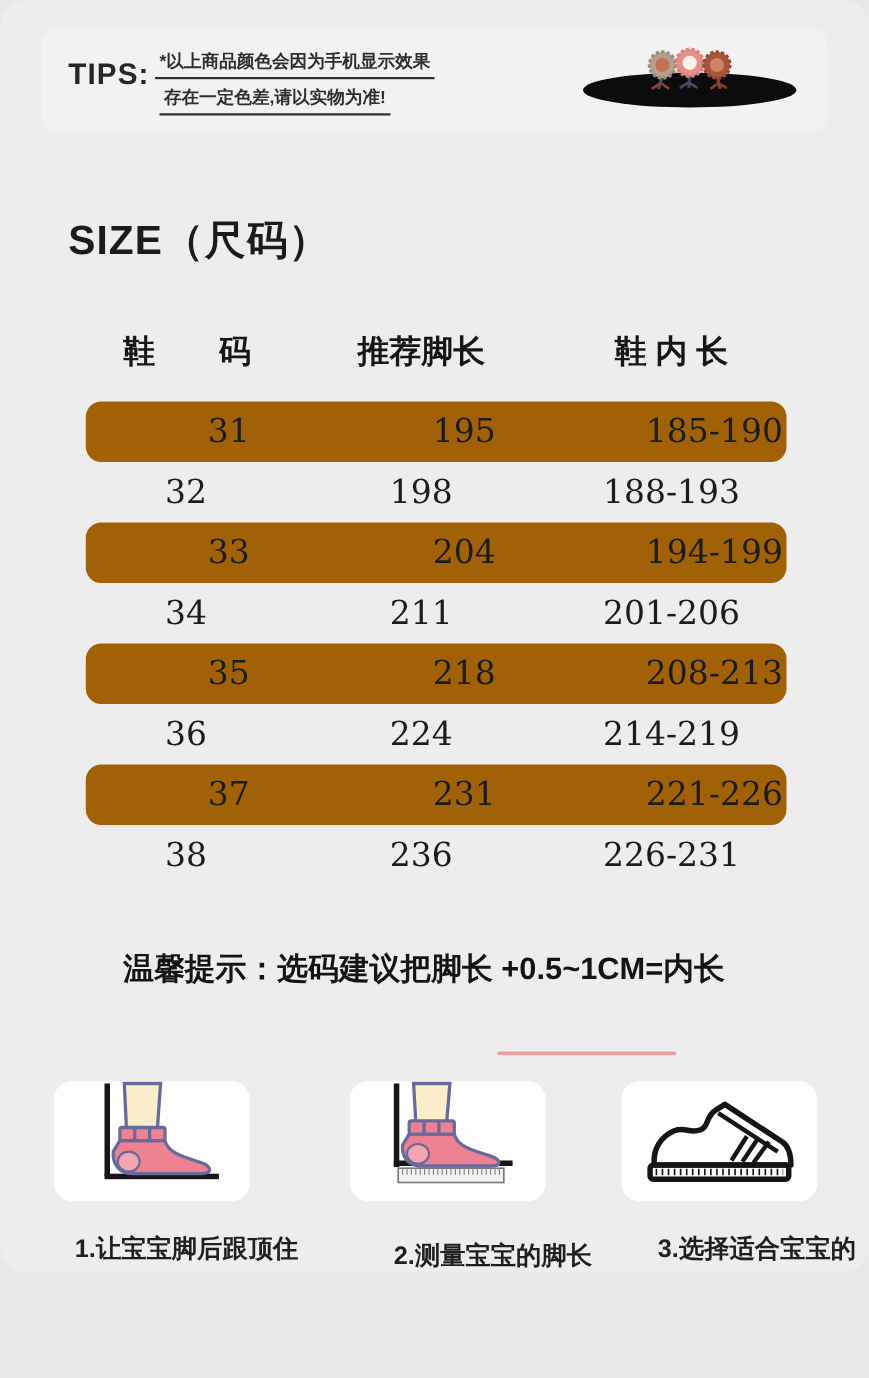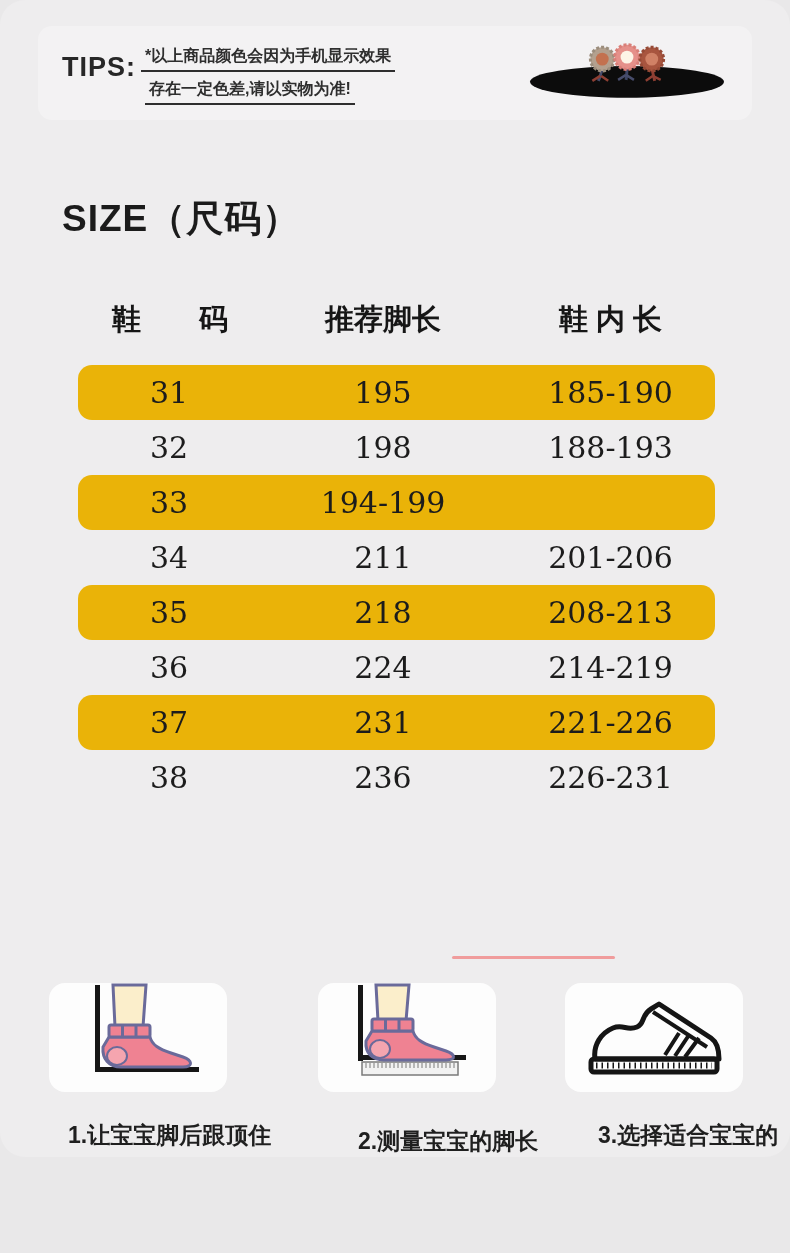--- a/index.html
+++ b/index.html
@@ -17,21 +17,21 @@
   .logo{position:absolute;left:528px;top:34px;width:198px;height:66px;}
 
   
   .size-title{position:absolute;left:62px;top:194px;font-size:37px;font-weight:800;color:#1b1b1b;letter-spacing:1px;}
 
   
   .tbl-head{position:absolute;left:80px;top:300px;width:635px;display:grid;grid-template-columns:180px 246px 209px;}
   .tbl-head div{text-align:center;font-size:29px;font-weight:800;color:#161616;}
   .tbl-body{position:absolute;left:78px;top:365px;width:637px;}
   .tbl-row{display:grid;grid-template-columns:182px 246px 209px;height:55px;align-items:center;}
-  .tbl-row.band{background:#eab308;border-radius:14px;}
+  .tbl-row.band{background:#a16207;border-radius:14px;padding-left:39px;}
   .tbl-row div{text-align:center;font-family:"DejaVu Serif",serif;font-size:30px;color:#1c1c1c;}
 
   
   .warm-tip{position:absolute;left:112px;top:862px;font-size:28px;color:#141414;white-space:nowrap;}
   .warm-tip .lbl{font-weight:900;}
   .warm-tip .txt{font-weight:700;}
   .growth-tip{position:absolute;left:89px;top:918px;font-size:28px;font-weight:700;color:#141414;white-space:nowrap;}
   .pink-underline{position:absolute;left:452px;top:956px;width:163px;height:3px;background:#f09c9c;border-radius:2px;}
 
   
@@ -85,20 +85,21 @@
       <div>195</div>
       <div>185-190</div>
     </div>
     <div class="tbl-row">
       <div>32</div>
       <div>198</div>
       <div>188-193</div>
     </div>
     <div class="tbl-row band">
       <div>33</div>
+      <div>204</div>
       <div>194-199</div>
     </div>
     <div class="tbl-row">
       <div>34</div>
       <div>211</div>
       <div>201-206</div>
     </div>
     <div class="tbl-row band">
       <div>35</div>
       <div>218</div>
@@ -114,20 +115,21 @@
       <div>231</div>
       <div>221-226</div>
     </div>
     <div class="tbl-row">
       <div>38</div>
       <div>236</div>
       <div>226-231</div>
     </div>
   </div>
 
+  <div class="warm-tip"><span class="lbl">温馨提示：</span><span class="txt">选码建议把脚长 +0.5~1CM=内长</span></div>
   <div class="pink-underline"></div>
 
   <div class="step-card" id="card-1">
     <svg viewBox="0 0 178 109">
       <polygon points="64,2 97,2 94,44 66,44" fill="#fbeecb" stroke="#6a6a9a" stroke-width="3"></polygon>
       <rect x="46" y="2" width="5" height="84" fill="#161616"></rect>
       <rect x="46" y="84" width="104" height="5" fill="#161616"></rect>
       <path d="M60,54 L101,54 C103,62 110,66 122,70 L134,74 C143,77 145,84 134,84 L72,84 C60,84 53,76 54,64 Z" fill="#ef8292" stroke="#6a6a9a" stroke-width="3" stroke-linejoin="round"></path>
       <ellipse cx="68" cy="73" rx="10" ry="9" fill="#f5a5af" stroke="#6a6a9a" stroke-width="2"></ellipse>
       <rect x="60" y="42" width="41" height="12" rx="2" fill="#ef8292" stroke="#6a6a9a" stroke-width="3"></rect>

